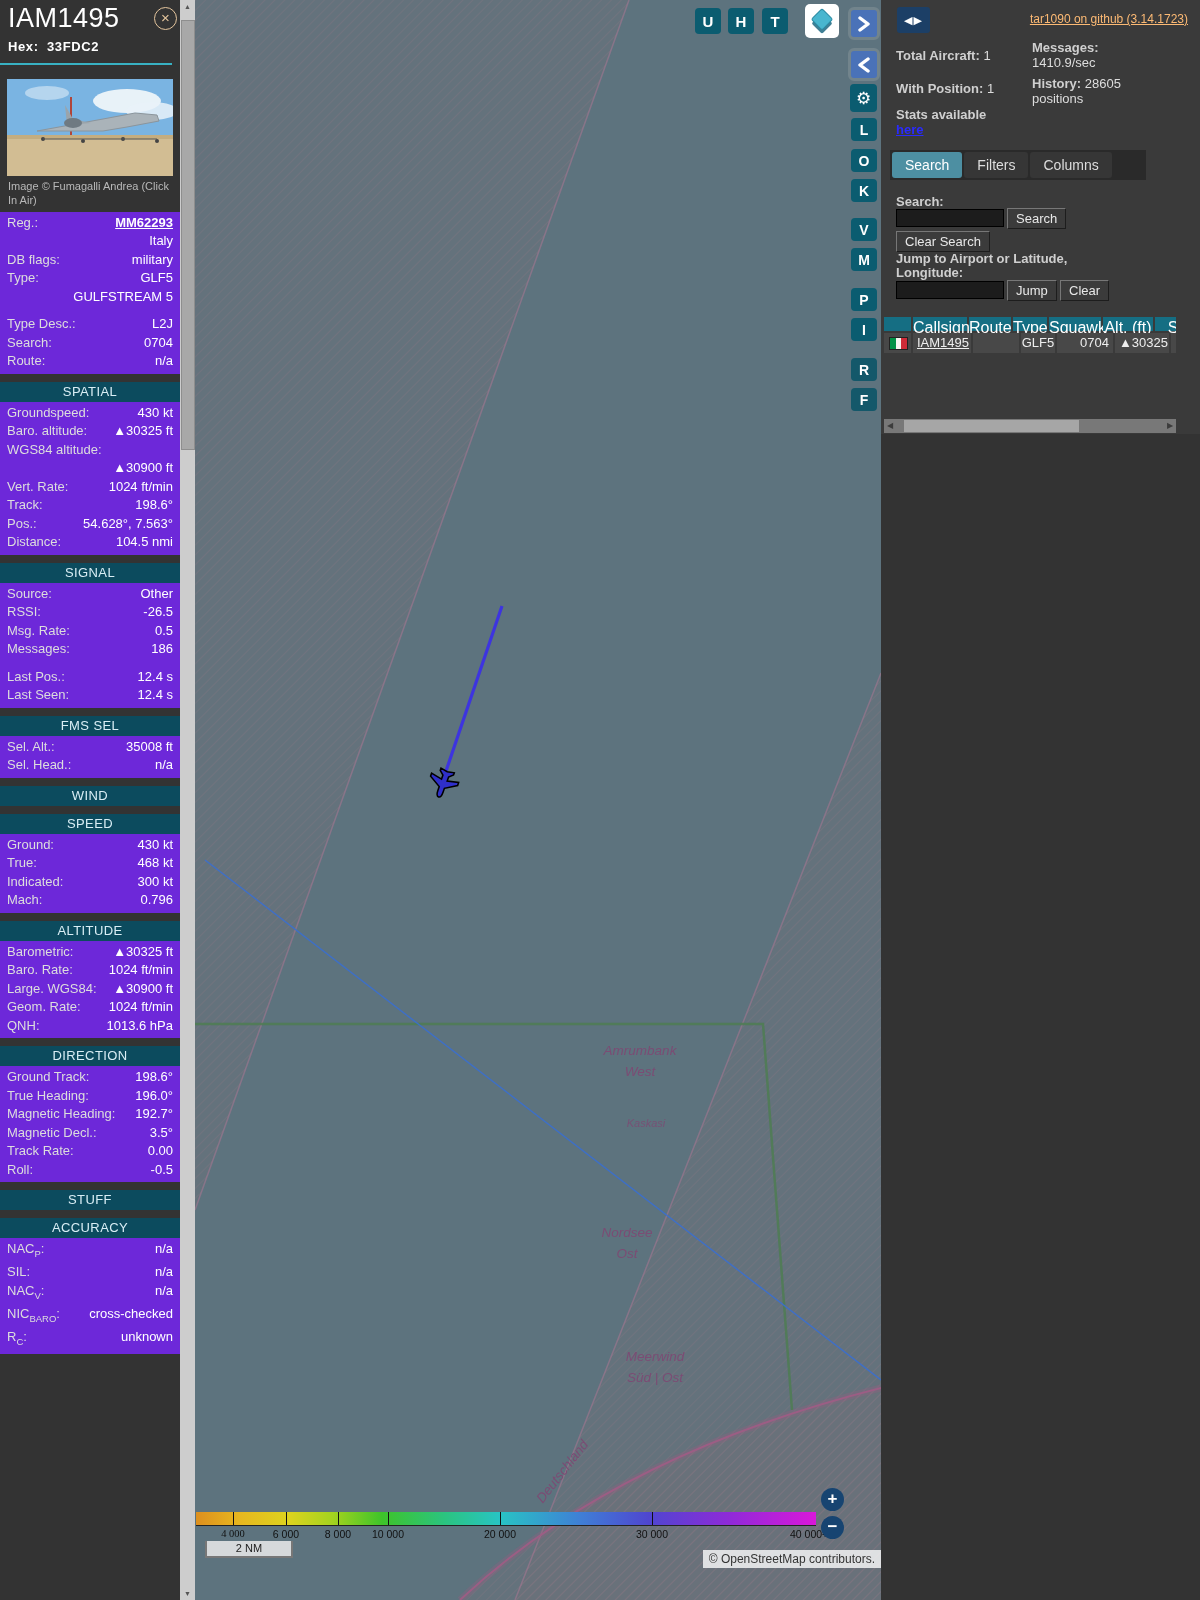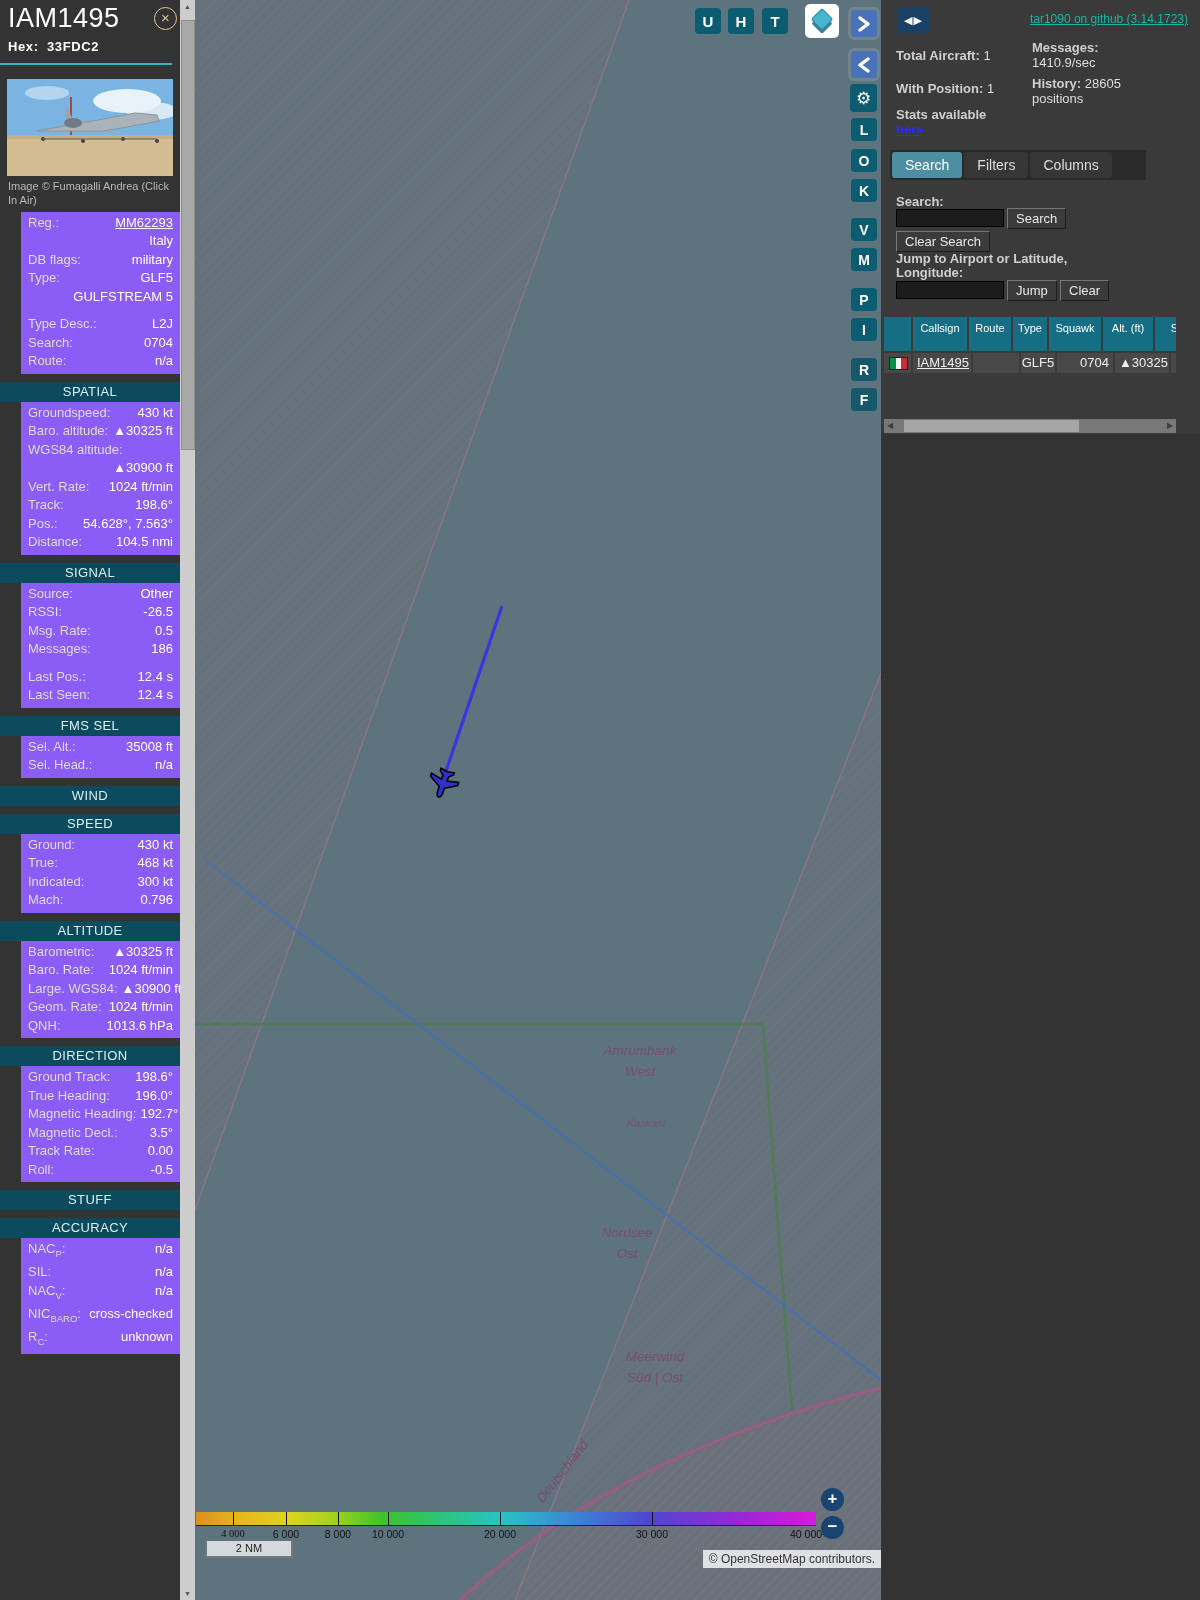--- a/index.html
+++ b/index.html
@@ -9,27 +9,27 @@
   
   #sidebar{position:absolute;left:0;top:0;width:180px;height:1600px;background:#333;color:#eee;overflow:hidden;}
   .sb-head{position:relative;padding:3px 8px 0 8px;}
   .sb-title{font-size:27px;color:#fff;letter-spacing:.5px;}
   .sb-hex{font-size:13px;font-weight:bold;color:#fff;margin-top:5px;letter-spacing:.6px;}
   .close-btn{position:absolute;top:7px;right:3px;width:21px;height:21px;border:1.5px solid #e5c69e;border-radius:50%;
              color:#e5c69e;font-size:15px;line-height:20px;text-align:center;cursor:pointer;}
   .sb-rule{border:none;border-top:2px solid #38b1c3;margin:9px 0 0 0;width:172px;}
   .photo{position:relative;margin:14px 7px 0 7px;width:166px;height:97px;overflow:hidden;background:#9cc4e4;}
   .photo-cap{margin:3px 8px 0 8px;font-size:11px;color:#b9b9b9;line-height:1.3;}
-  .rows{background:#8b5cf6;padding:2px 0 3px 0;margin-left:21px;}
+  .rows{background:#6d28d9;padding:2px 0 3px 0;}
   .row{display:flex;justify-content:space-between;align-items:baseline;padding:0 7px;font-size:13px;line-height:18.5px;}
   .row .rl{color:#ddd;white-space:nowrap;}
   .row .rv{color:#fff;white-space:nowrap;text-align:right;flex:1;margin-left:4px;}
   .row.gap{margin-top:9px;}
   .row.full{display:block;color:#ddd;line-height:17.5px;padding:1px 7px;}
-  .row .rv.lnk{text-decoration:underline;cursor:pointer;}
+  .row .rv.lnk{text-decoration:underline;cursor:pointer;font-weight:bold;}
   .row sub{font-size:9.5px;}
   .sec-bar{background:#0c4b5e;color:#d9eef5;text-align:center;font-size:13px;line-height:20px;height:20px;
            margin:8px 0 0 0;letter-spacing:.4px;}
   .rows.first{margin-top:4px;}
   .sb-foot{margin-top:13px;padding:0 2px;font-size:15px;color:#bdbdbd;text-align:center;line-height:1.35;}
 
   
   #sb-scroll{position:absolute;left:180px;top:0;width:15px;height:1600px;background:#cdcdcd;}
   #sb-scroll .arr{position:absolute;left:0;width:15px;font-size:7px;color:#555;text-align:center;}
   #sb-thumb{position:absolute;left:1px;top:20px;width:12px;height:428px;background:#a8a8a8;border:1px solid #8e8e8e;}
@@ -61,35 +61,35 @@
   #scaleline{position:absolute;left:10px;top:1541px;width:84px;height:15px;background:rgba(235,235,235,.85);
              border:2px solid #777;border-top:none;color:#222;font-size:11px;text-align:center;line-height:15px;}
   #attrib{position:absolute;right:0;bottom:32px;background:rgba(255,255,255,.78);color:#333;font-size:12px;
           padding:2px 6px;white-space:nowrap;}
 
   
   #rpanel{position:absolute;left:881px;top:0;width:319px;height:1600px;background:#3a3a3a;color:#ddd;font-size:13px;}
   #rp-lower{position:absolute;left:0;top:434px;right:0;bottom:0;background:#333;}
   #rp-toggle{position:absolute;left:16px;top:7px;width:33px;height:26px;background:#1c3f66;border-radius:3px;
              color:#fff;font-size:11px;text-align:center;line-height:26px;letter-spacing:1px;cursor:pointer;}
-  #gh-link{position:absolute;right:12px;top:12px;font-size:12px;color:#14b8a6;text-decoration:underline;cursor:pointer;}
+  #gh-link{position:absolute;right:12px;top:12px;font-size:12px;color:#fdba74;text-decoration:underline;cursor:pointer;}
   .stat-item{position:absolute;line-height:15px;}
   .stat-item b{color:#cfcfcf;}
   #stats-here{color:#2a2aff;font-weight:bold;text-decoration:underline;cursor:pointer;}
   #tabs{position:absolute;left:9px;top:150px;width:252px;background:#2a2a2a;padding:2px;display:flex;gap:2px;}
   .tab{padding:5px 13px;background:#363636;color:#ddd;border-radius:3px;font-size:14px;cursor:pointer;}
   .tab.active{background:#4d8fa2;color:#fff;}
   .rp-label{position:absolute;font-weight:bold;color:#cfcfcf;}
   .rp-input{position:absolute;width:100px;height:16px;background:#1c1c1c;border:1px solid #000;color:#fff;
             font-size:12px;padding:0 3px;font-family:"Liberation Sans",sans-serif;}
   .rp-btn{position:absolute;background:#3b3b3b;color:#e8e8e8;font-size:13px;padding:2px 8px;cursor:pointer;
           border:1px solid;border-color:#777 #1d1d1d #1d1d1d #777;font-family:"Liberation Sans",sans-serif;}
   #actable{position:absolute;left:3px;top:317px;width:292px;overflow:hidden;}
   .tr{display:flex;gap:2px;margin-bottom:2px;}
-  .th{background:#156e83;color:#fff;font-size:11px;text-align:center;line-height:22px;height:34px;flex:none;}
+  .th{background:#156e83;color:#fff;font-size:16px;text-align:center;line-height:22px;height:14px;flex:none;}
   .td{background:#484848;color:#eee;font-size:13px;line-height:20px;height:20px;flex:none;padding:0;
       white-space:nowrap;overflow:hidden;}
   .td.right{text-align:right;}
   .td .cs-link{text-decoration:underline;cursor:pointer;}
   .flagbox{display:inline-flex;width:17px;height:11px;margin:4px 0 0 5px;border:1px solid #222;}
   .flagbox i{flex:1;}
   #badges{position:absolute;left:6px;top:370px;width:292px;display:flex;flex-wrap:wrap;gap:6px;}
   .badge{padding:1px 7px;font-size:14px;color:#eee;border-radius:2px;white-space:nowrap;}
   #hscroll{position:absolute;left:3px;top:419px;width:292px;height:14px;background:#787878;}
   #hscroll .harr{position:absolute;top:0;width:12px;height:14px;color:#3c3c3c;font-size:8px;line-height:14px;text-align:center;}

